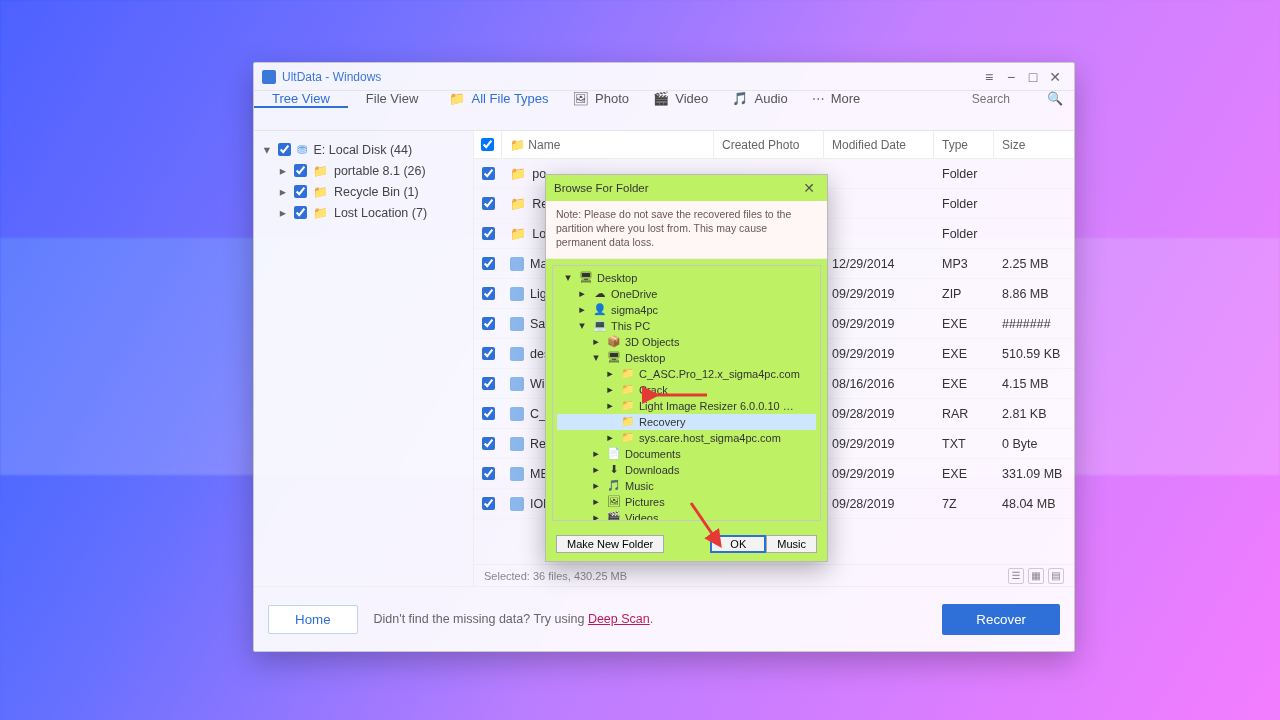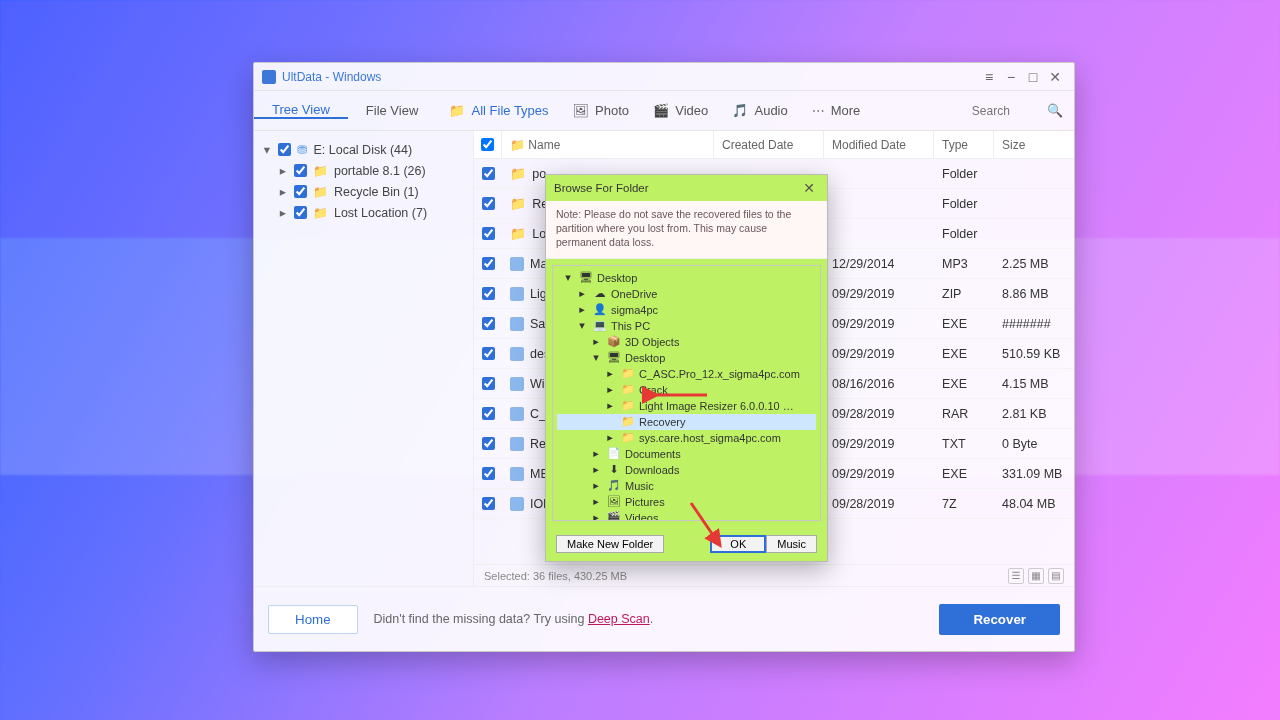--- a/index.html
+++ b/index.html
@@ -11,21 +11,21 @@
   .window {
     position: absolute; left: 253px; top: 62px; width: 822px; height: 590px;
     background: rgba(255,255,255,.92); border: 1px solid #c9c9c9; border-radius: 2px;
     box-shadow: 0 10px 30px rgba(0,0,0,.25);
     display: flex; flex-direction: column;
   }
   .titlebar { height: 28px; display:flex; align-items:center; padding:0 8px; color:#3c78d8; font-size:12px; border-bottom:1px solid #e5e5e5; }
   .titlebar .logo { width:14px; height:14px; background:#3c78d8; border-radius:2px; margin-right:6px; display:inline-block; }
   .titlebar .spacer { flex:1; }
   .titlebar .winbtn { width:22px; height:22px; display:flex; align-items:center; justify-content:center; color:#666; font-size:14px; cursor:pointer; }
-  .toolbar { height:40px; display:flex; align-items:center; border-bottom:1px solid #e5e5e5; font-size:13px; color:#555; }
+  .toolbar { height:40px; display:flex; align-items:flex-start; border-bottom:1px solid #e5e5e5; font-size:13px; color:#555; }
   .toolbar .tab { padding:0 18px; display:flex; align-items:center; cursor:pointer; }
   .toolbar .tab.active { color:#2f6fd8; border-bottom:2px solid #2f6fd8; }
   .toolbar .divider { width:1px; background:#e5e5e5; margin:8px 0; }
   .toolbar .filter { padding:0 12px; display:flex; align-items:center; gap:6px; cursor:pointer; }
   .toolbar .filter.active { color:#2f6fd8; }
   .toolbar .grow { flex:1; }
   .searchbox { display:flex; align-items:center; gap:6px; padding:0 10px; color:#888; }
   .searchbox input { border:none; outline:none; background:transparent; font-size:12px; color:#666; width:70px; }
   .body { flex:1; display:flex; overflow:hidden; }
   .tree { width:220px; border-right:1px solid #eee; padding:8px 6px; font-size:12.5px; color:#444; }
@@ -49,21 +49,21 @@
   .frow { display:flex; align-items:center; height:30px; border-bottom:1px solid #f3f3f3; }
   .frow .c { padding:0 8px; display:flex; align-items:center; gap:6px; }
   .frow input { accent-color:#2f6fd8; }
   .frow .icon-folder2::before { content:"📁"; font-size:13px; }
   .frow .icon-file { width:14px; height:14px; background:#8bb7ed; border-radius:2px; display:inline-block; }
   .statusbar { height:22px; border-top:1px solid #eee; font-size:11px; color:#888; display:flex; align-items:center; padding:0 10px; }
   .statusbar .grow{flex:1}
   .statusbar .ico { width:16px;height:16px;border:1px solid #ccc;margin-left:4px;border-radius:2px;display:flex;align-items:center;justify-content:center;font-size:10px;color:#888;cursor:pointer }
   .footer { height:65px; border-top:1px solid #eee; display:flex; align-items:center; padding:0 14px; gap:16px; font-size:12.5px; color:#666; }
   .btn-home { border:1px solid #bcd3f2; color:#2f6fd8; background:#fff; padding:6px 26px; border-radius:2px; cursor:pointer; }
-  .btn-recover { background:#2f6fd8; color:#fff; padding:8px 34px; border:none; border-radius:2px; cursor:pointer;font-weight:bold; }
+  .btn-recover { background:#2f6fd8; color:#fff; padding:8px 34px; border:none; border-radius:2px; cursor:pointer; }
   .footer .grow{flex:1}
   .footer a{ color:#be185d; text-decoration:underline; cursor:pointer }
 
   
   .dialog { position:absolute; left:545px; top:174px; width:283px; height:388px; background:#bef264; border:1px solid #b9b9b9; box-shadow:0 8px 24px rgba(0,0,0,.3); font-size:11px; color:#333; display:flex; flex-direction:column; }
   .dialog .dtitle { height:26px; display:flex; align-items:center; padding:0 8px; font-size:11.5px; }
   .dialog .dtitle .grow{flex:1}
   .dialog .dtitle .dclose{ width:20px;text-align:center;cursor:pointer;font-size:14px;color:#555 }
   .dialog .note { padding:6px 10px 8px; font-size:10.5px; color:#6b5757; line-height:1.35; background:#fff6f6; border-bottom:1px solid #eee }
   .dialog .dtree { flex:1; border:1px solid #c7c7c7; margin:6px; overflow:auto; padding:4px 4px 4px 4px; position:relative; }
@@ -154,21 +154,21 @@
           </div>
         </div>
     </div>
 
     <div class="filepane">
       <div class="colhead">
         <div class="c c-chk">
             <input type="checkbox" checked="" style="">
           </div>
         <div class="c c-name"><span>📁</span>&nbsp;<span>Name</span></div>
-        <div class="c c-created">Created Date</div>
+        <div class="c c-created">Created Photo</div>
         <div class="c c-modified">Modified Date</div>
         <div class="c c-type">Type</div>
         <div class="c c-size">Size</div>
       </div>
       <div class="rows" id="file-rows">
           <div class="frow">
             <div class="c c-chk">
               <input type="checkbox" checked="" style="">
             </div>
             <div class="c c-name">

